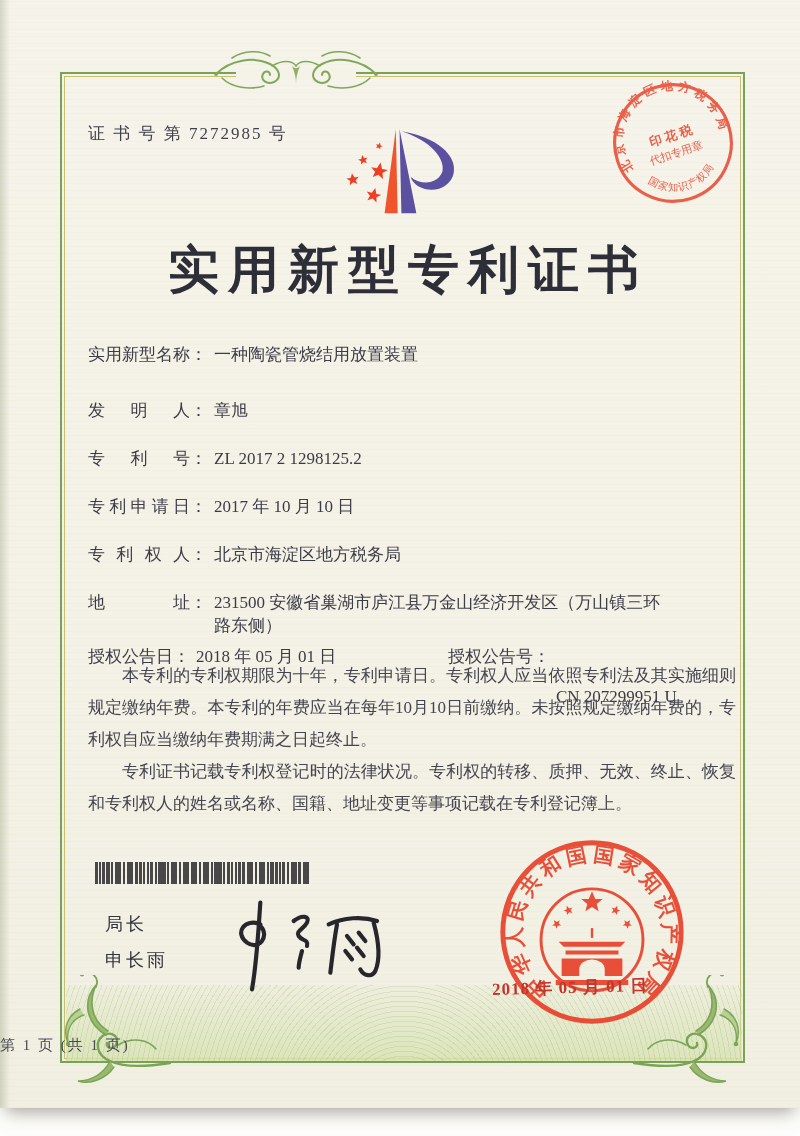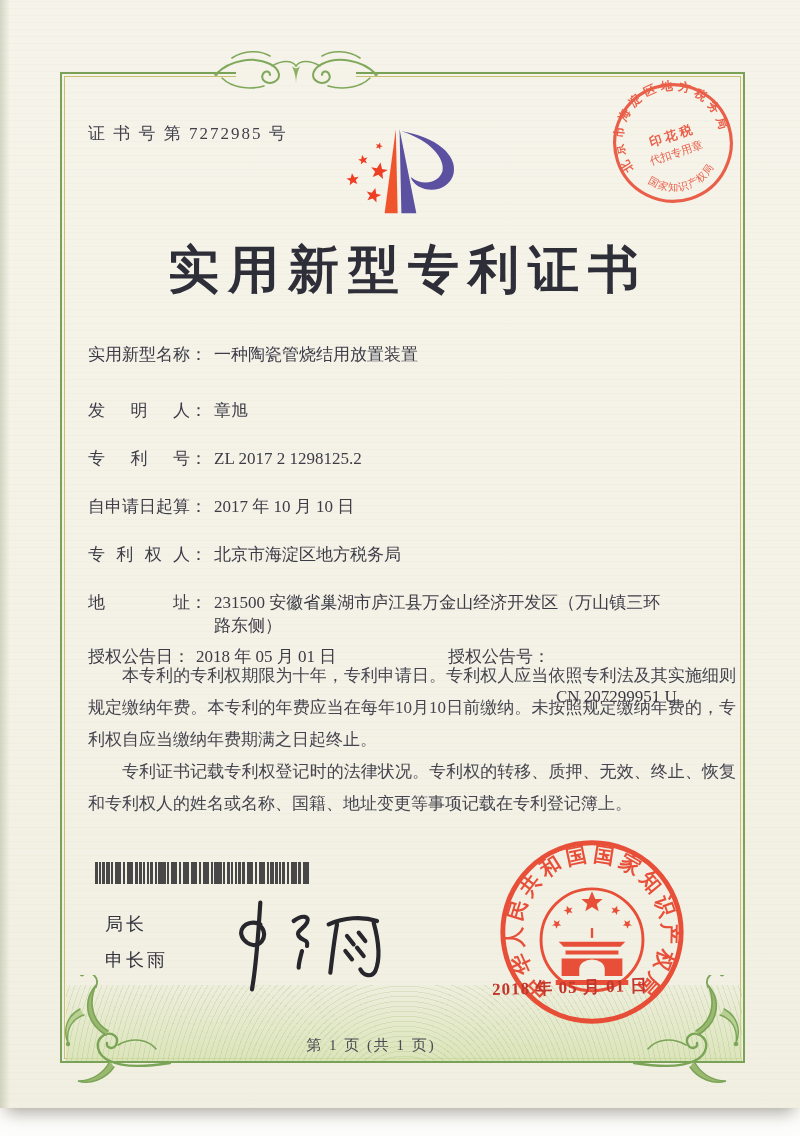--- a/index.html
+++ b/index.html
@@ -64,21 +64,21 @@
      opacity:.85; }
 
   .signer { position:absolute; left:105px; top:912px; z-index:3; font-size:18px; color:#33333d; }
   .signer div { margin-bottom:12px; letter-spacing:3px; }
   .signature { position:absolute; left:212px; top:896px; z-index:3; }
 
   .big-seal { position:absolute; left:494px; top:834px; z-index:3; opacity:.93; }
   .seal-date { position:absolute; left:492px; top:976px; z-index:4; font-size:17px; letter-spacing:1px;
                color:#c2362b; font-weight:bold; transform:rotate(-1.5deg); }
 
-  .footer { position:absolute; left:0; right:58px; top:1036px; text-align:center; font-size:15px;
+  .footer { position:absolute; left:0; right:58px; top:1036px; font-size:15px;
             letter-spacing:2px; color:#4a4a52; z-index:3; }
 
   svg text { font-family:"Liberation Serif","DejaVu Serif",serif; }
 </style>
 </head>
 <body>
 
 <div class="photo">
   <div class="paper">
 
@@ -179,21 +179,21 @@
         <span class="flabel">发明人</span>
           <span class="fcolon">：</span>
         <span class="fvalue">章旭</span>
       </div>
       <div class="frow">
         <span class="flabel">专利号</span>
           <span class="fcolon">：</span>
         <span class="fvalue">ZL 2017 2 1298125.2</span>
       </div>
       <div class="frow">
-        <span class="flabel">自申请日起算</span>
+        <span class="flabel">专利申请日</span>
           <span class="fcolon">：</span>
         <span class="fvalue">2017 年 10 月 10 日</span>
       </div>
       <div class="frow">
         <span class="flabel">专利权人</span>
           <span class="fcolon">：</span>
         <span class="fvalue">北京市海淀区地方税务局</span>
       </div>
       <div class="frow gap-sm">
         <span class="flabel">地址</span>

